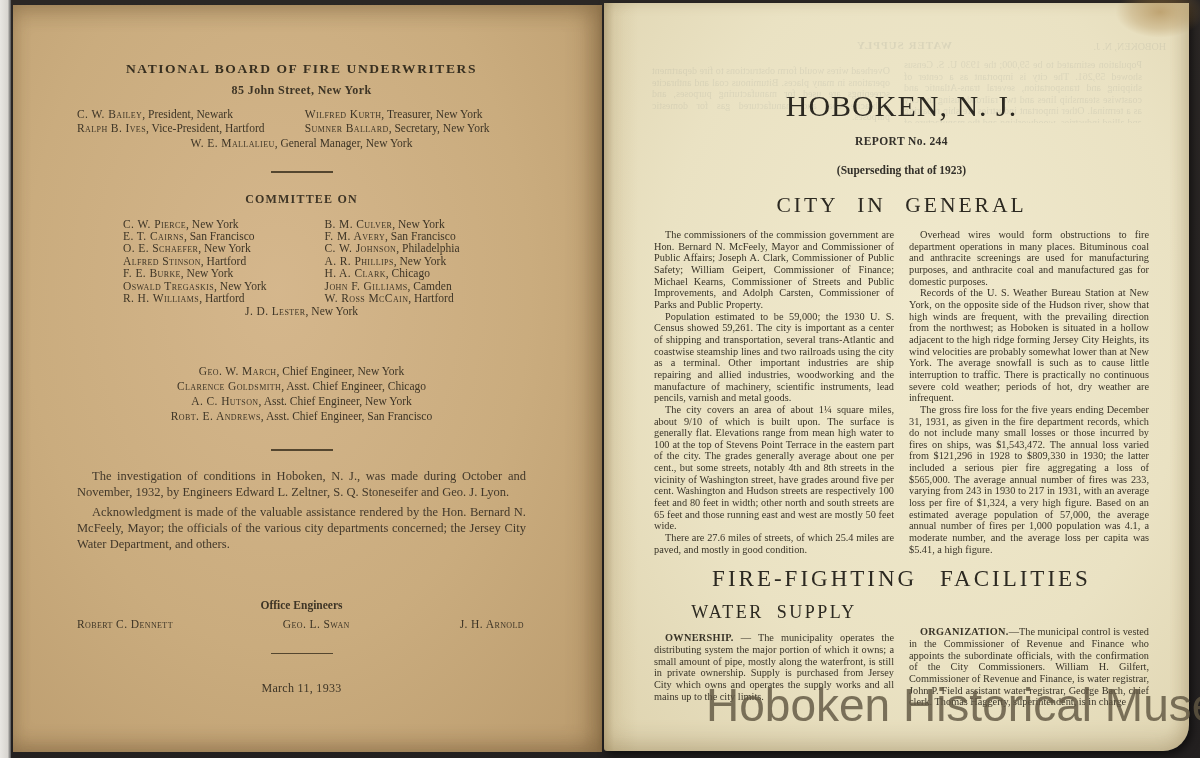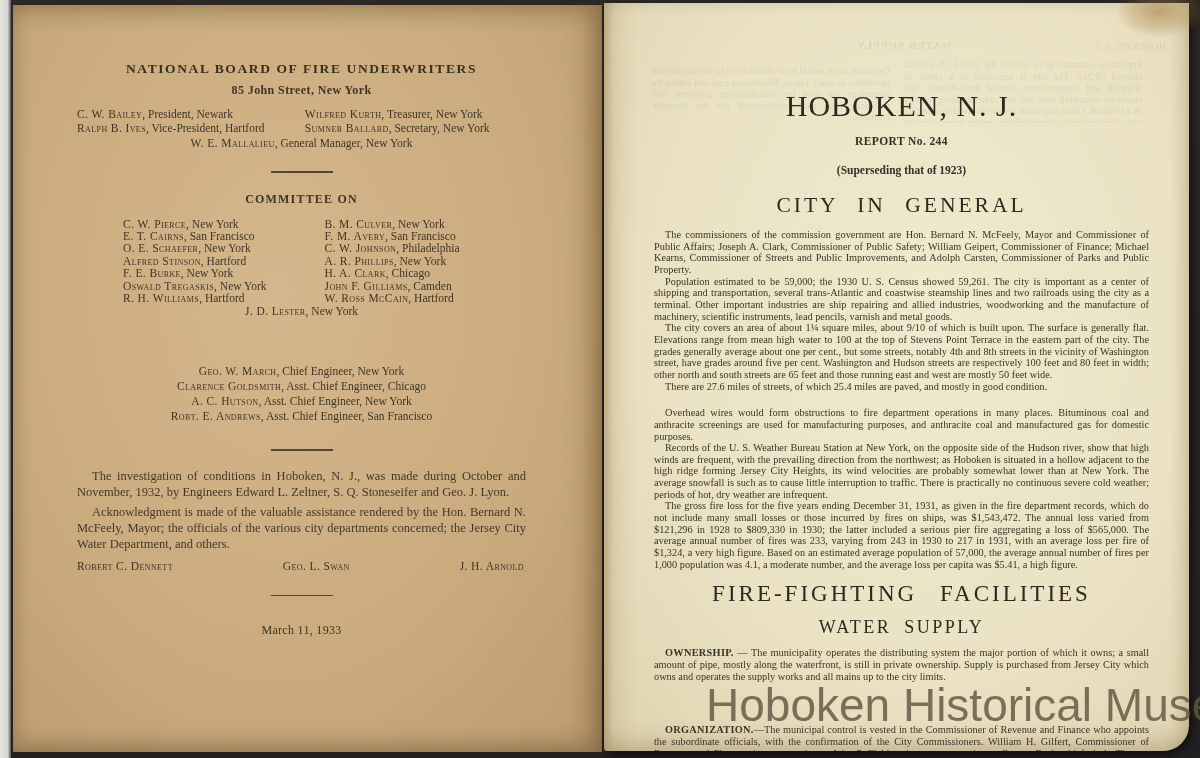--- a/index.html
+++ b/index.html
@@ -67,21 +67,21 @@
     color:#33302a; overflow:hidden;
   }
   .rp-content { position:relative; padding:0 40px 0 50px; z-index:2; }
 
   .rp-title { text-align:center; font-size:30px; font-weight:normal; letter-spacing:1px; margin-top:86px; color:#2c2921; }
   .rp-report { text-align:center; font-size:11.5px; font-weight:bold; margin-top:12px; letter-spacing:.4px; }
   .rp-super { text-align:center; font-size:11.5px; font-weight:bold; margin-top:17px; }
 
   .rp-h1 { text-align:center; font-size:21.5px; letter-spacing:3px; word-spacing:11px; margin-top:17px; color:#2c2921; }
 
-  .cols { display:flex; gap:15px; margin-top:11px;flex-direction:column; }
+  .cols { display:flex; gap:15px; margin-top:11px; }
   .col { flex:1; }
   .rp-para { font-size:10.3px; line-height:11.65px; text-align:justify; text-indent:11px; color:#393428; }
   .lead { font-weight:bold; letter-spacing:.3px; }
 
   .rp-h2 { text-align:center; font-size:23px; letter-spacing:3px; word-spacing:14px; margin-top:11px; color:#2c2921; }
   .cols2 { margin-top:7px; }
   .rp-h3 { text-align:center; font-size:18px; letter-spacing:2.5px; word-spacing:6px; margin-top:3px; color:#2c2921; }
   .ownership-para { margin-top:9px; }
   .organization-para { margin-top:27px; }
 
@@ -157,20 +157,21 @@
         <div><span class="sc">Clarence Goldsmith</span><span>, Asst. Chief Engineer, Chicago</span></div>
         <div><span class="sc">A. C. Hutson</span><span>, Asst. Chief Engineer, New York</span></div>
         <div><span class="sc">Robt. E. Andrews</span><span>, Asst. Chief Engineer, San Francisco</span></div>
       </div>
 
       <div class="rule rule-2"></div>
 
       <p class="lp-para lp-para1">The investigation of conditions in Hoboken, N. J., was made during October and November, 1932, by Engineers Edward L. Zeltner, S. Q. Stoneseifer and Geo. J. Lyon.</p>
       <p class="lp-para lp-para2">Acknowledgment is made of the valuable assistance rendered by the Hon. Bernard N. McFeely, Mayor; the officials of the various city departments concerned; the Jersey City Water Department, and others.</p>
 
+      <div class="oe-title">Office Engineers</div>
       <div class="oe-names">
         <span class="sc">Robert C. Dennett</span>
         <span class="sc">Geo. L. Swan</span>
         <span class="sc">J. H. Arnold</span>
       </div>
 
       <div class="rule rule-3"></div>
 
       <div class="lp-date">March 11, 1933</div>
     </div>

